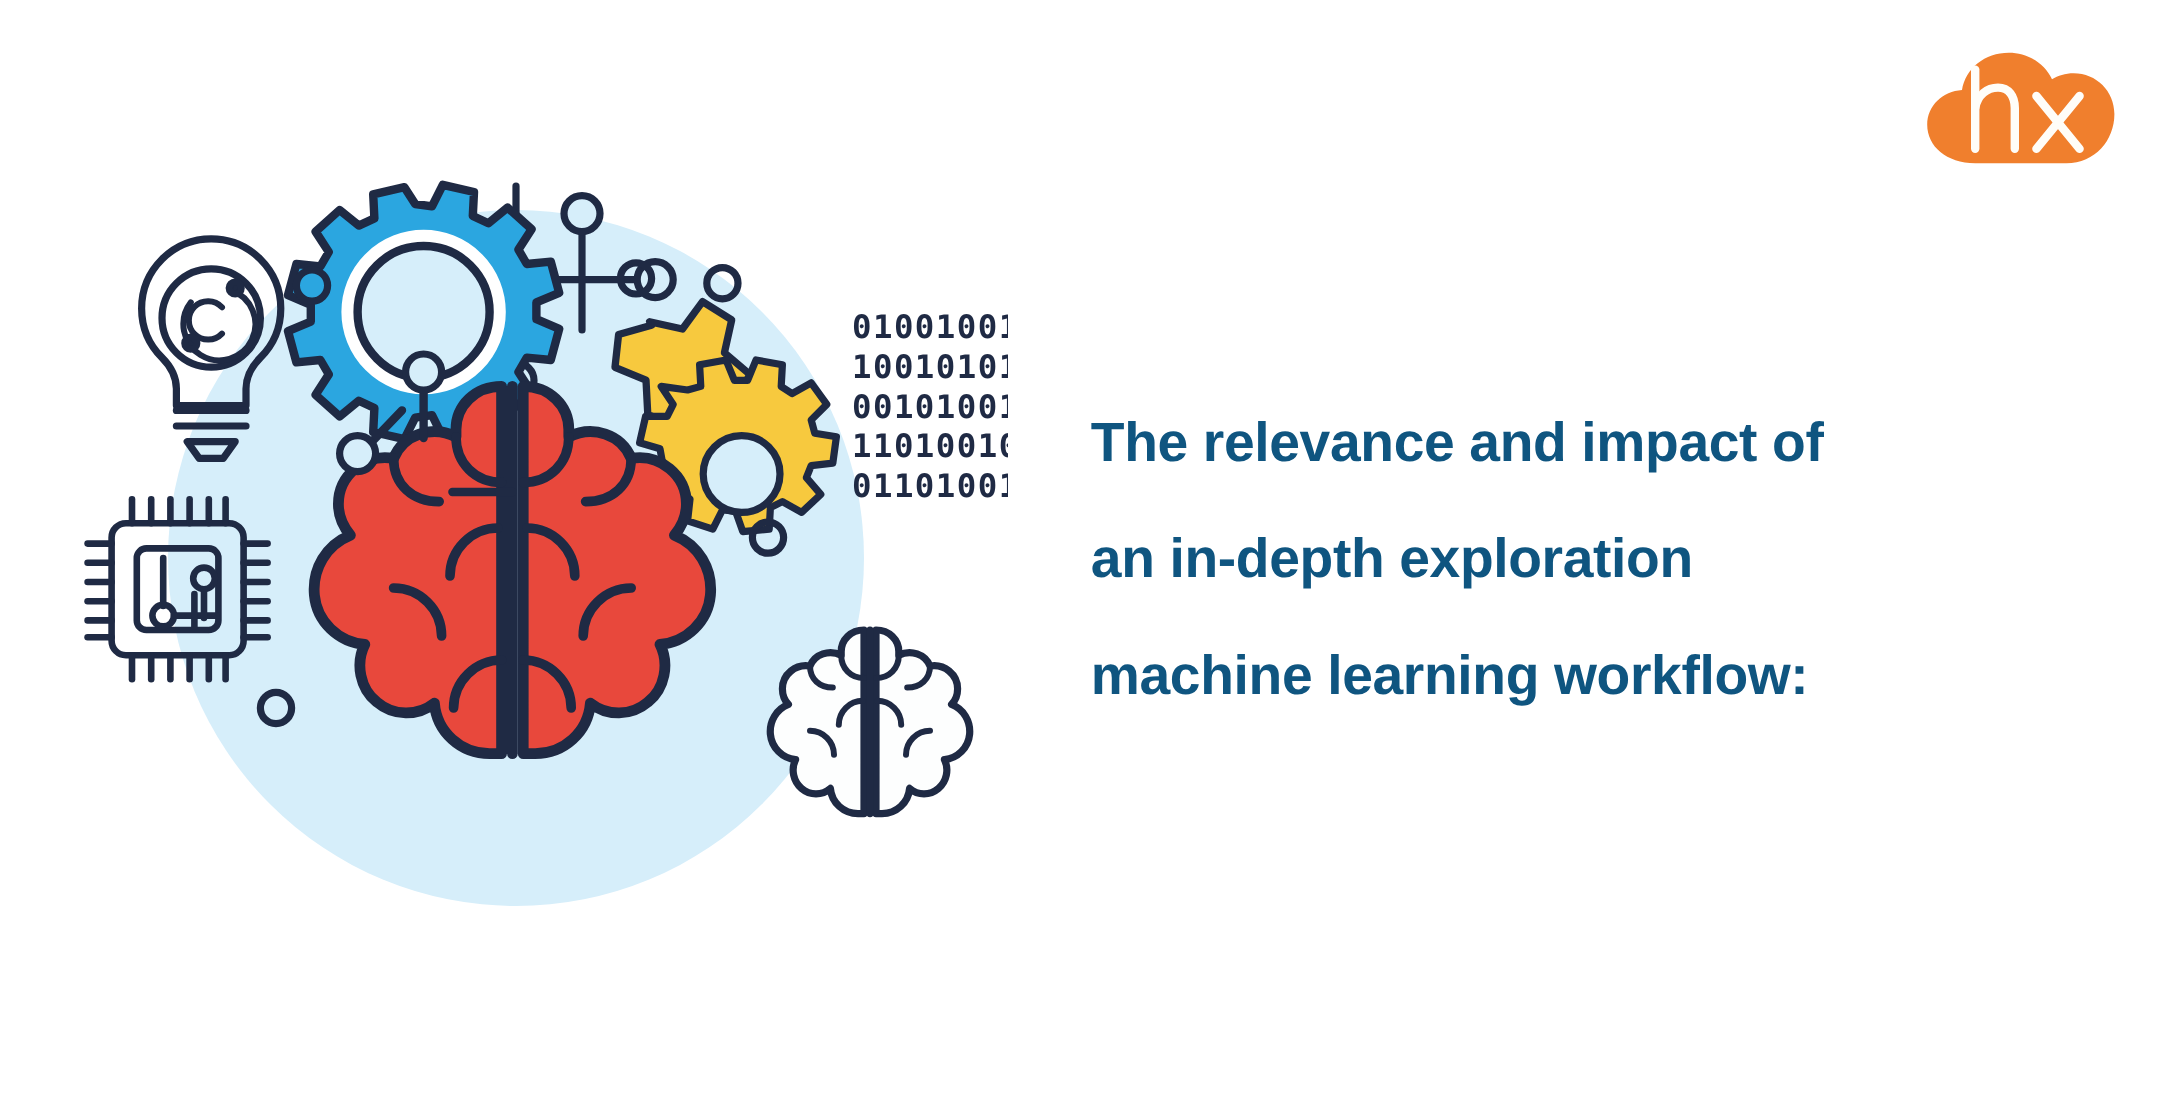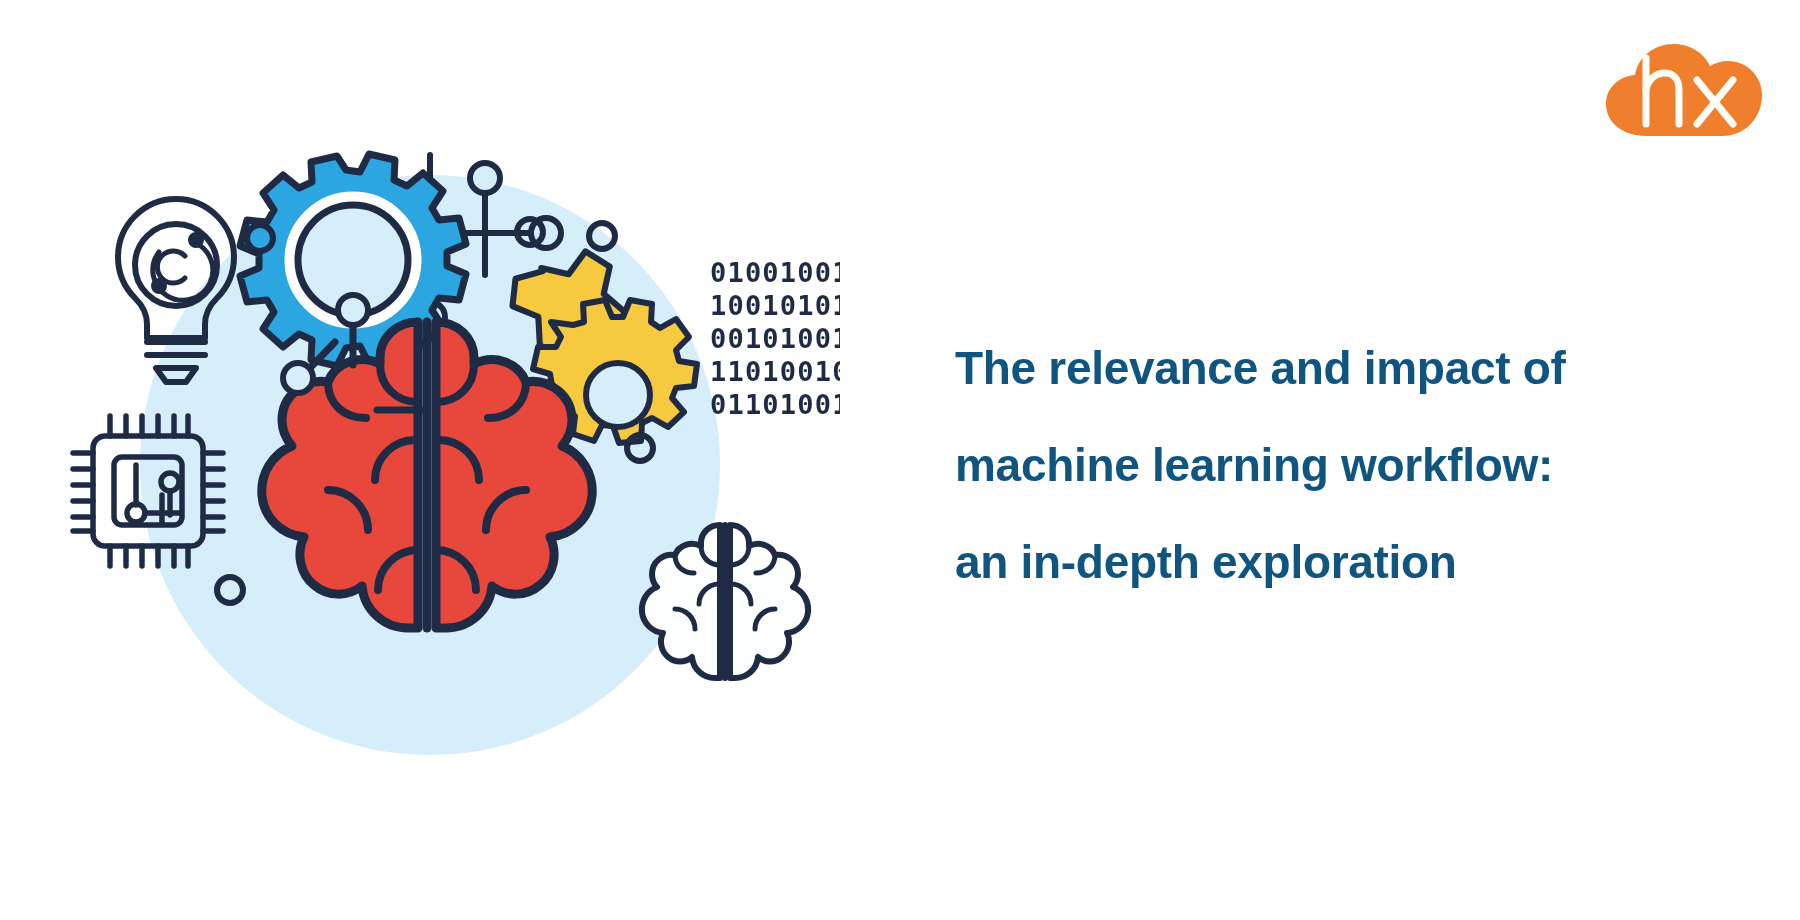--- a/index.html
+++ b/index.html
@@ -27,21 +27,21 @@
   #illustration {
     position:absolute;
     left:30px; top:110px;
     width:810px; height:700px;
   }
   #illustration svg { display:block; width:100%; height:100%; }
 
   
   #title-block {
     position:absolute;
-    left:955px; top:320px;
+    left:909px; top:320px;
     width:790px;
   }
   .title-line {
     color:#0f5580;
     font-size:46px;
     font-weight:bold;
     line-height:97px;
     letter-spacing:-0.3px;
     white-space:nowrap;
   }
@@ -271,17 +271,17 @@
         <text x="680" y="238">00101001</text>
         <text x="680" y="271">11010010</text>
         <text x="680" y="304">01101001</text>
       </g>
 
     </svg>
   </div>
 
   <div id="title-block">
     <div class="title-line">The relevance and impact of</div>
+    <div class="title-line">an in-depth exploration</div>
     <div class="title-line">machine learning workflow:</div>
-    <div class="title-line">an in-depth exploration</div>
   </div>
 
 </div>
 
 </body></html>

